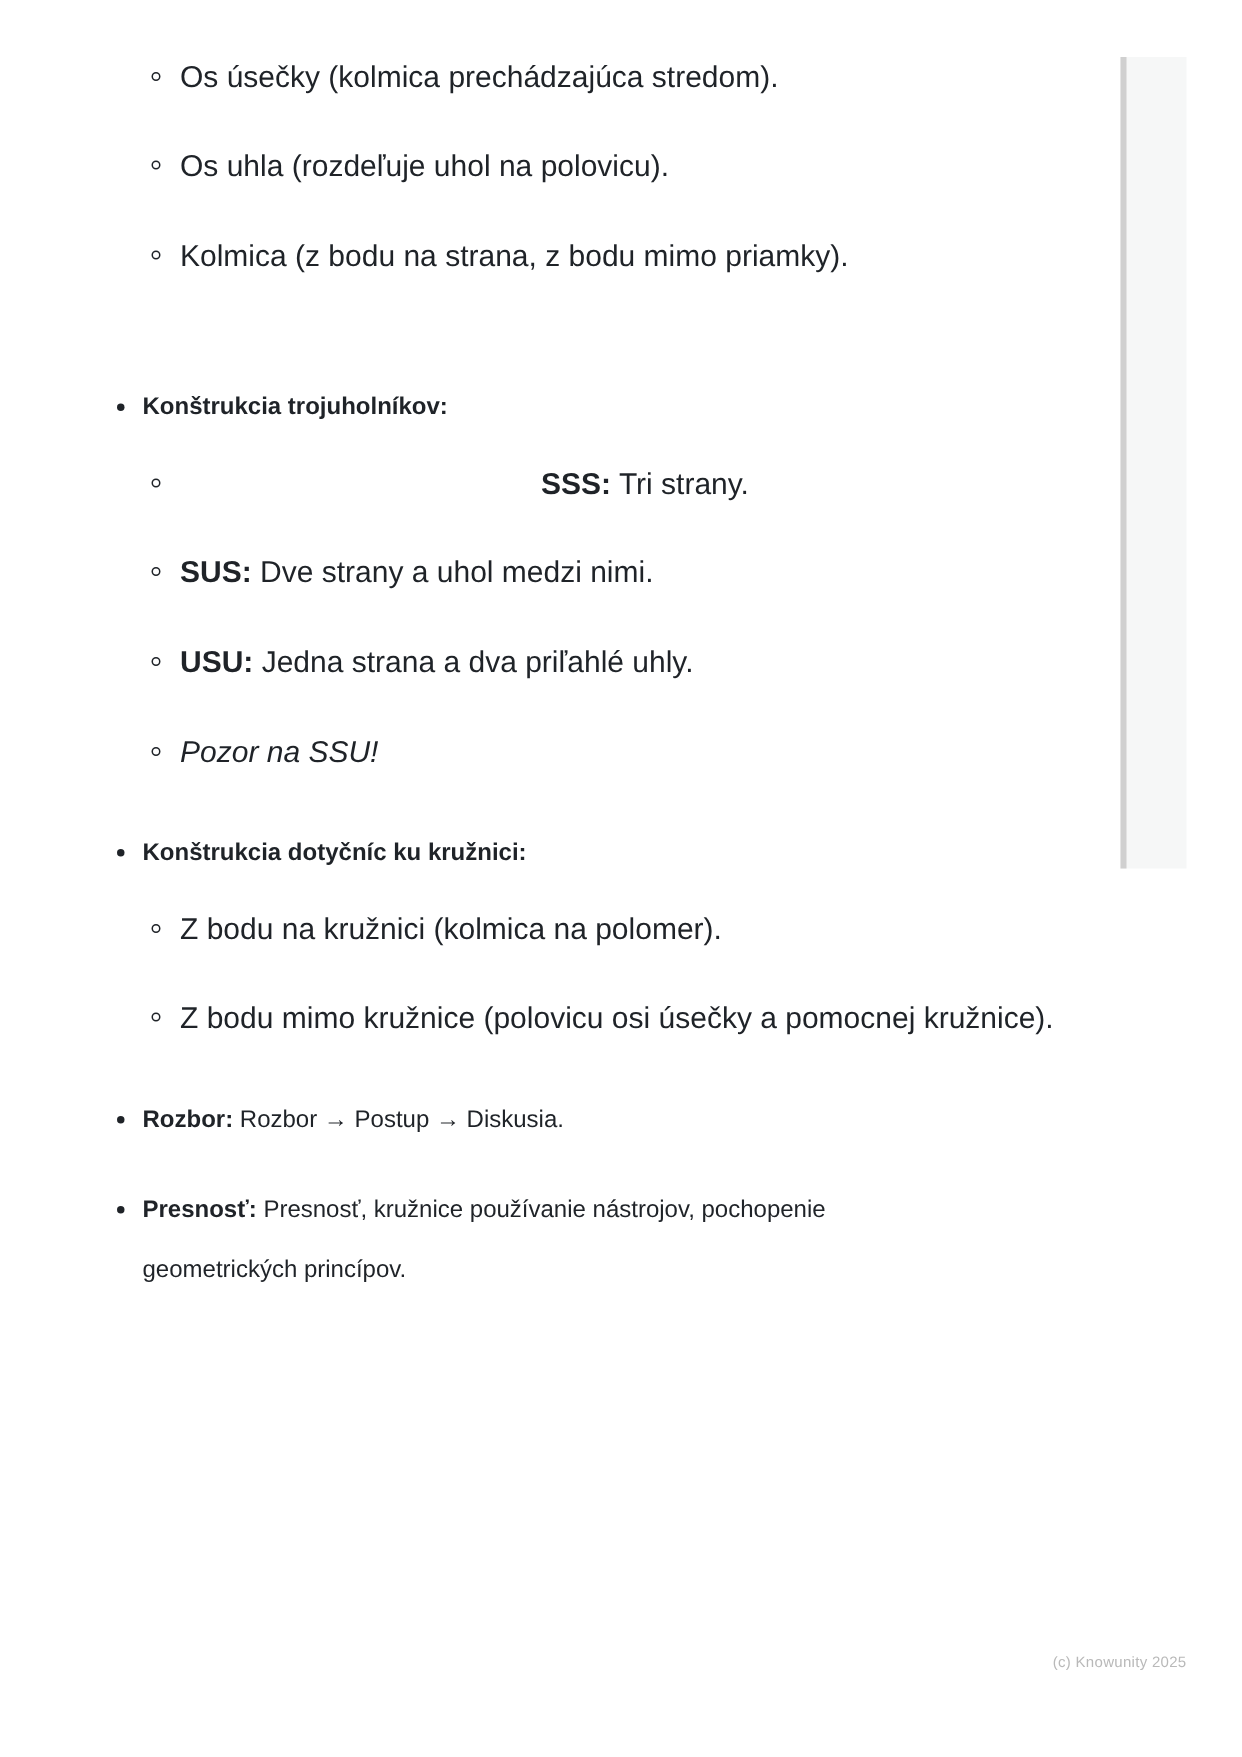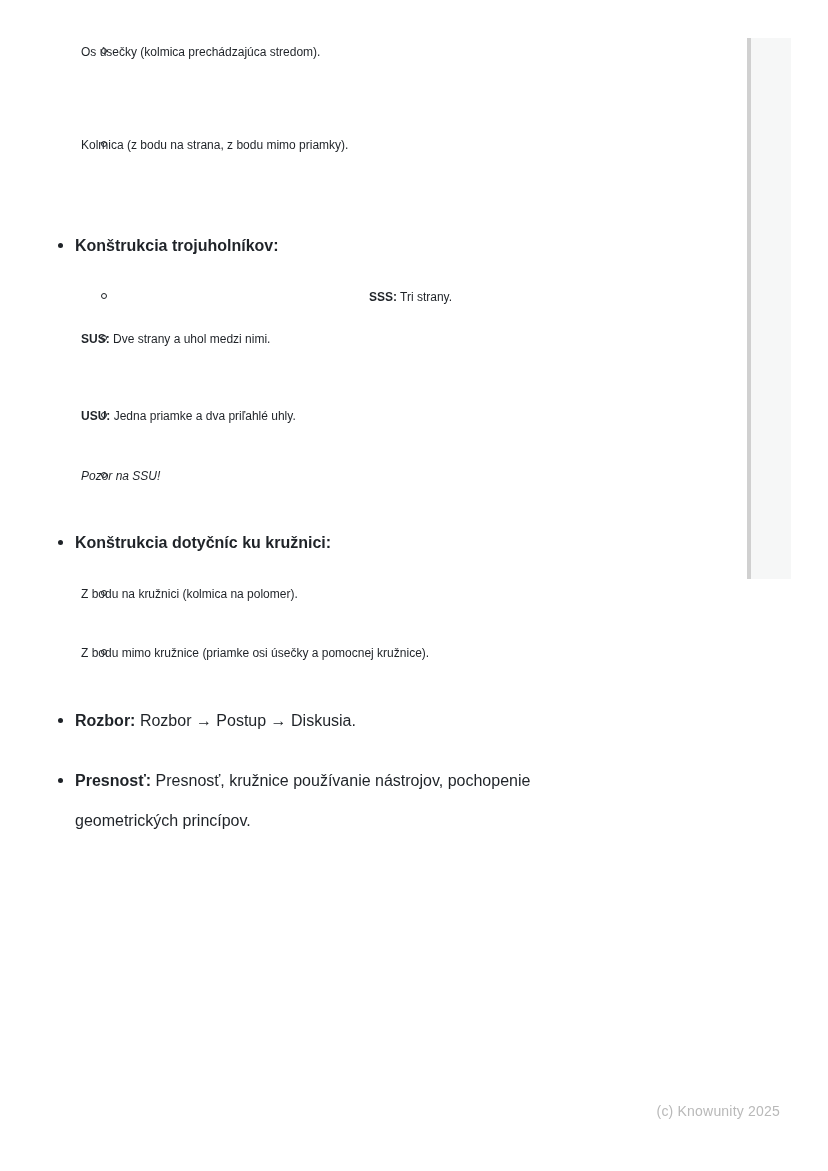--- a/index.html
+++ b/index.html
@@ -31,21 +31,21 @@
       top: 0;
       width: 740px;
     }
     ul.top {
       list-style: none;
       margin: 0;
       padding: 0;
     }
     ul.top > li {
       position: relative;
-      padding-left: 75px;
+      padding-left: 95px;
       font-size: 16px;
       line-height: 26px;
     }
     ul.top > li > .main-line {
       position: relative;
     }
     ul.top > li > .main-line::before {
       content: "";
       position: absolute;
       left: -17px;
@@ -55,89 +55,90 @@
       border-radius: 50%;
       background: #1f2328;
     }
     ul.sub {
       list-style: none;
       margin: 0;
       padding: 0;
     }
     ul.sub > li {
       position: relative;
-      padding-left: 81px;
-      font-size: 12px;
+      padding-left: 120px;
+      font-size: 20px;
       line-height: 26px;
       height: 26px;
     }
     ul.sub > li::before {
       content: "";
       position: absolute;
       left: 101px;
       top: 9px;
       width: 4px;
       height: 4px;
       border-radius: 50%;
       border: 1.3px solid #1f2328;
     }
     .abs { position: absolute; left: 0; }
     b { font-weight: bold; }
     i { font-style: italic; }
     .footer {
       position: absolute;
-      right: 48px;
+      right: 37px;
       top: 1103px;
-      font-size: 14px;
+      font-size: 10px;
       color: #b9b9b9;
       letter-spacing: 0.2px;
     }
   </style>
 </head>
 <body>
 
 <div class="side-panel"></div>
 
 <div class="content">
 
   <ul class="sub">
     <li class="abs" style="top:39px;">Os úsečky (kolmica prechádzajúca stredom).</li>
+    <li class="abs" style="top:72px;">Os uhla (rozdeľuje uhol na polovicu).</li>
     <li class="abs" style="top:106px;">Kolmica (z bodu na strana, z bodu mimo priamky).</li>
   </ul>
 
   <ul class="top">
 
     <li class="abs" style="top:181px;">
       <div class="main-line"><b>Konštrukcia trojuholníkov:</b></div>
     </li>
   </ul>
   <ul class="sub">
     <li class="abs" style="top:206px;text-align:center;">
       <b>SSS:</b><span> Tri strany.</span>
     </li>
-    <li class="abs" style="top:222px;">
+    <li class="abs" style="top:239px;">
       <b>SUS:</b><span> Dve strany a uhol medzi nimi.</span>
     </li>
     <li class="abs" style="top:273px;">
-      <b>USU:</b><span> Jedna priamke a dva priľahlé uhly.</span>
+      <b>USU:</b><span> Jedna strana a dva priľahlé uhly.</span>
     </li>
     <li class="abs" style="top:307px;">
       <i>Pozor na SSU!</i>
     </li>
   </ul>
 
   <ul class="top">
 
     <li class="abs" style="top:348px;">
       <div class="main-line"><b>Konštrukcia dotyčníc ku kružnici:</b></div>
     </li>
   </ul>
   <ul class="sub">
     <li class="abs" style="top:373px;">Z bodu na kružnici (kolmica na polomer).</li>
-    <li class="abs" style="top:406px;">Z bodu mimo kružnice (priamke osi úsečky a pomocnej kružnice).</li>
+    <li class="abs" style="top:406px;">Z bodu mimo kružnice (polovicu osi úsečky a pomocnej kružnice).</li>
   </ul>
 
   <ul class="top">
 
     <li class="abs" style="top:448px;">
       <div class="main-line"><b>Rozbor:</b><span> Rozbor → Postup → Diskusia.</span></div>
     </li>
 
     <li class="abs" style="top:482px; width:520px;">
       <div class="main-line"><b>Presnosť:</b><span> Presnosť, kružnice používanie nástrojov, pochopenie</span></div>

